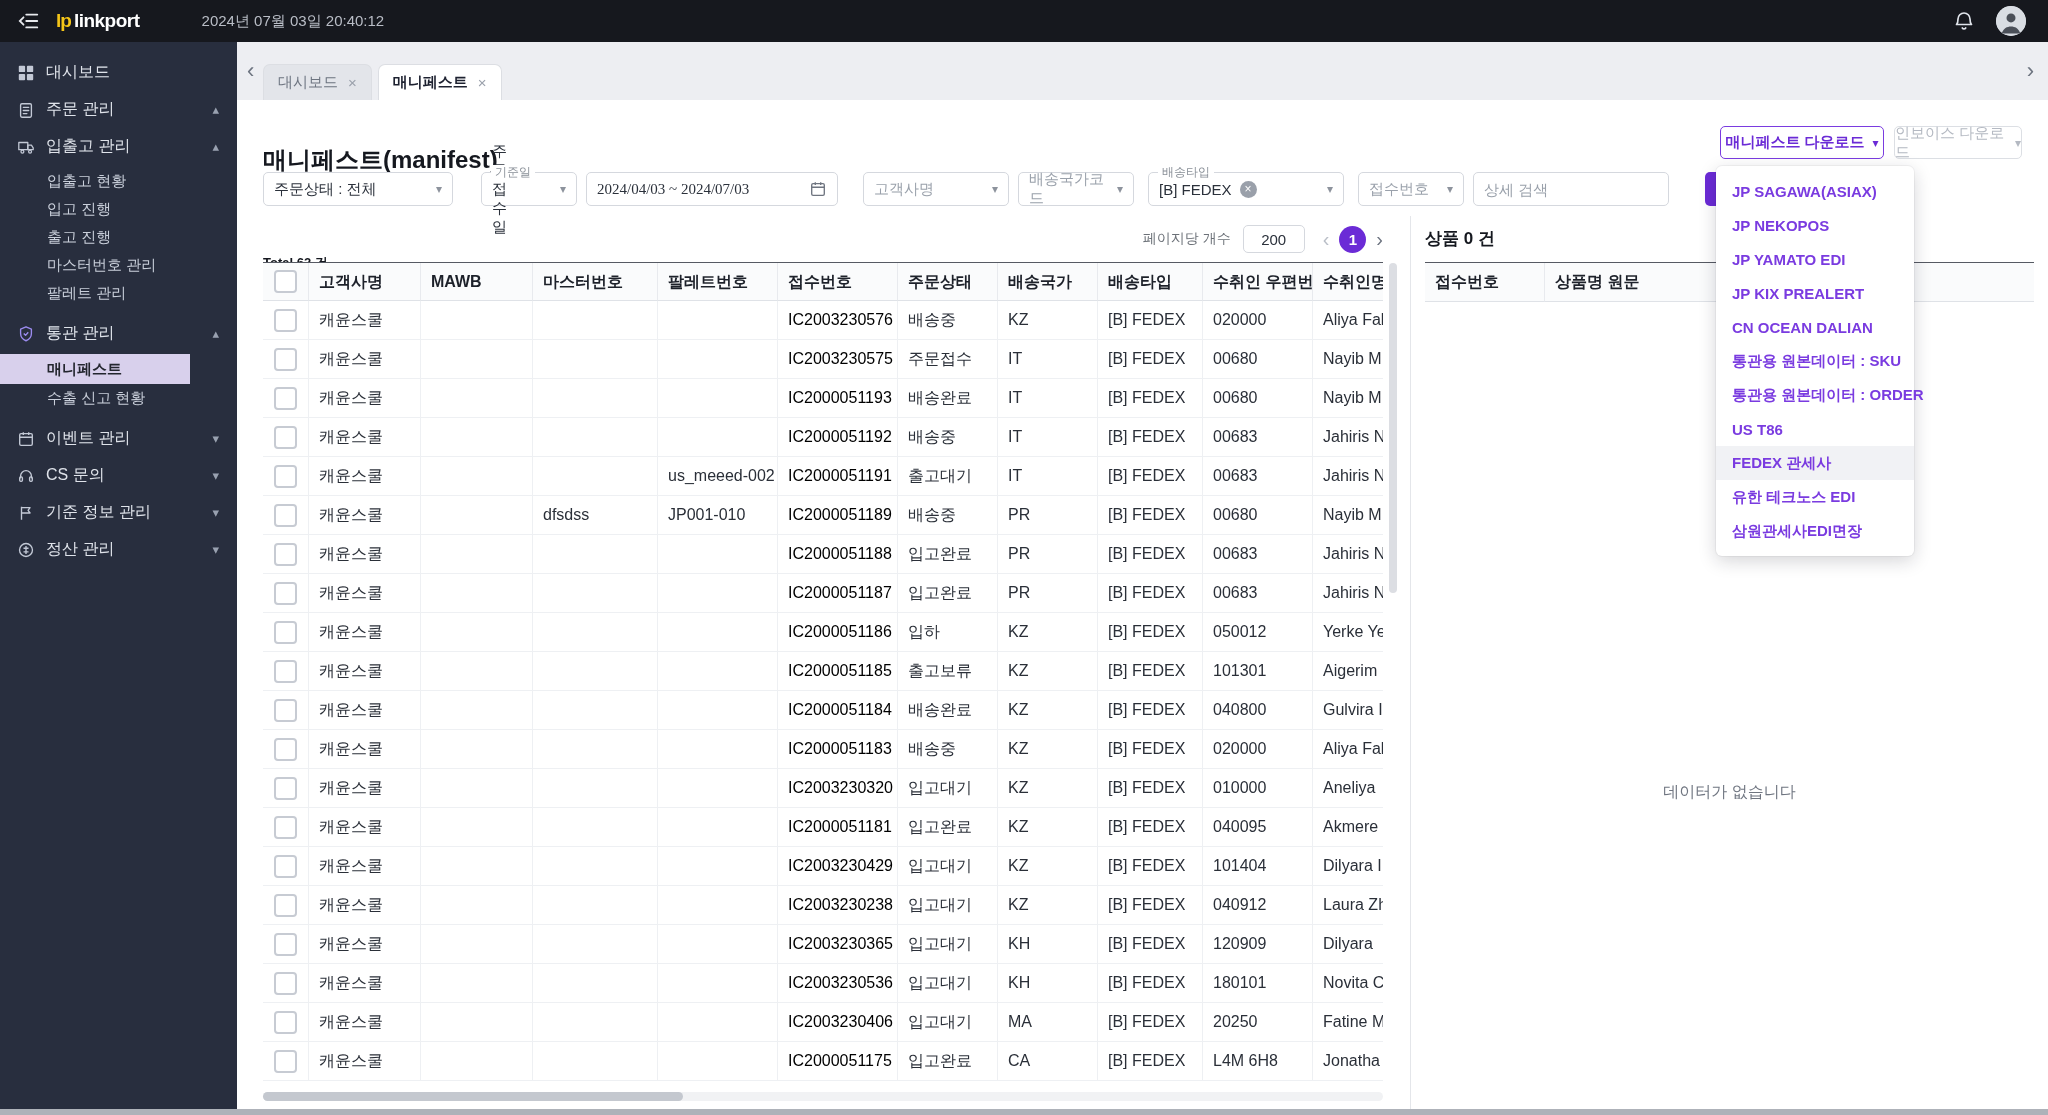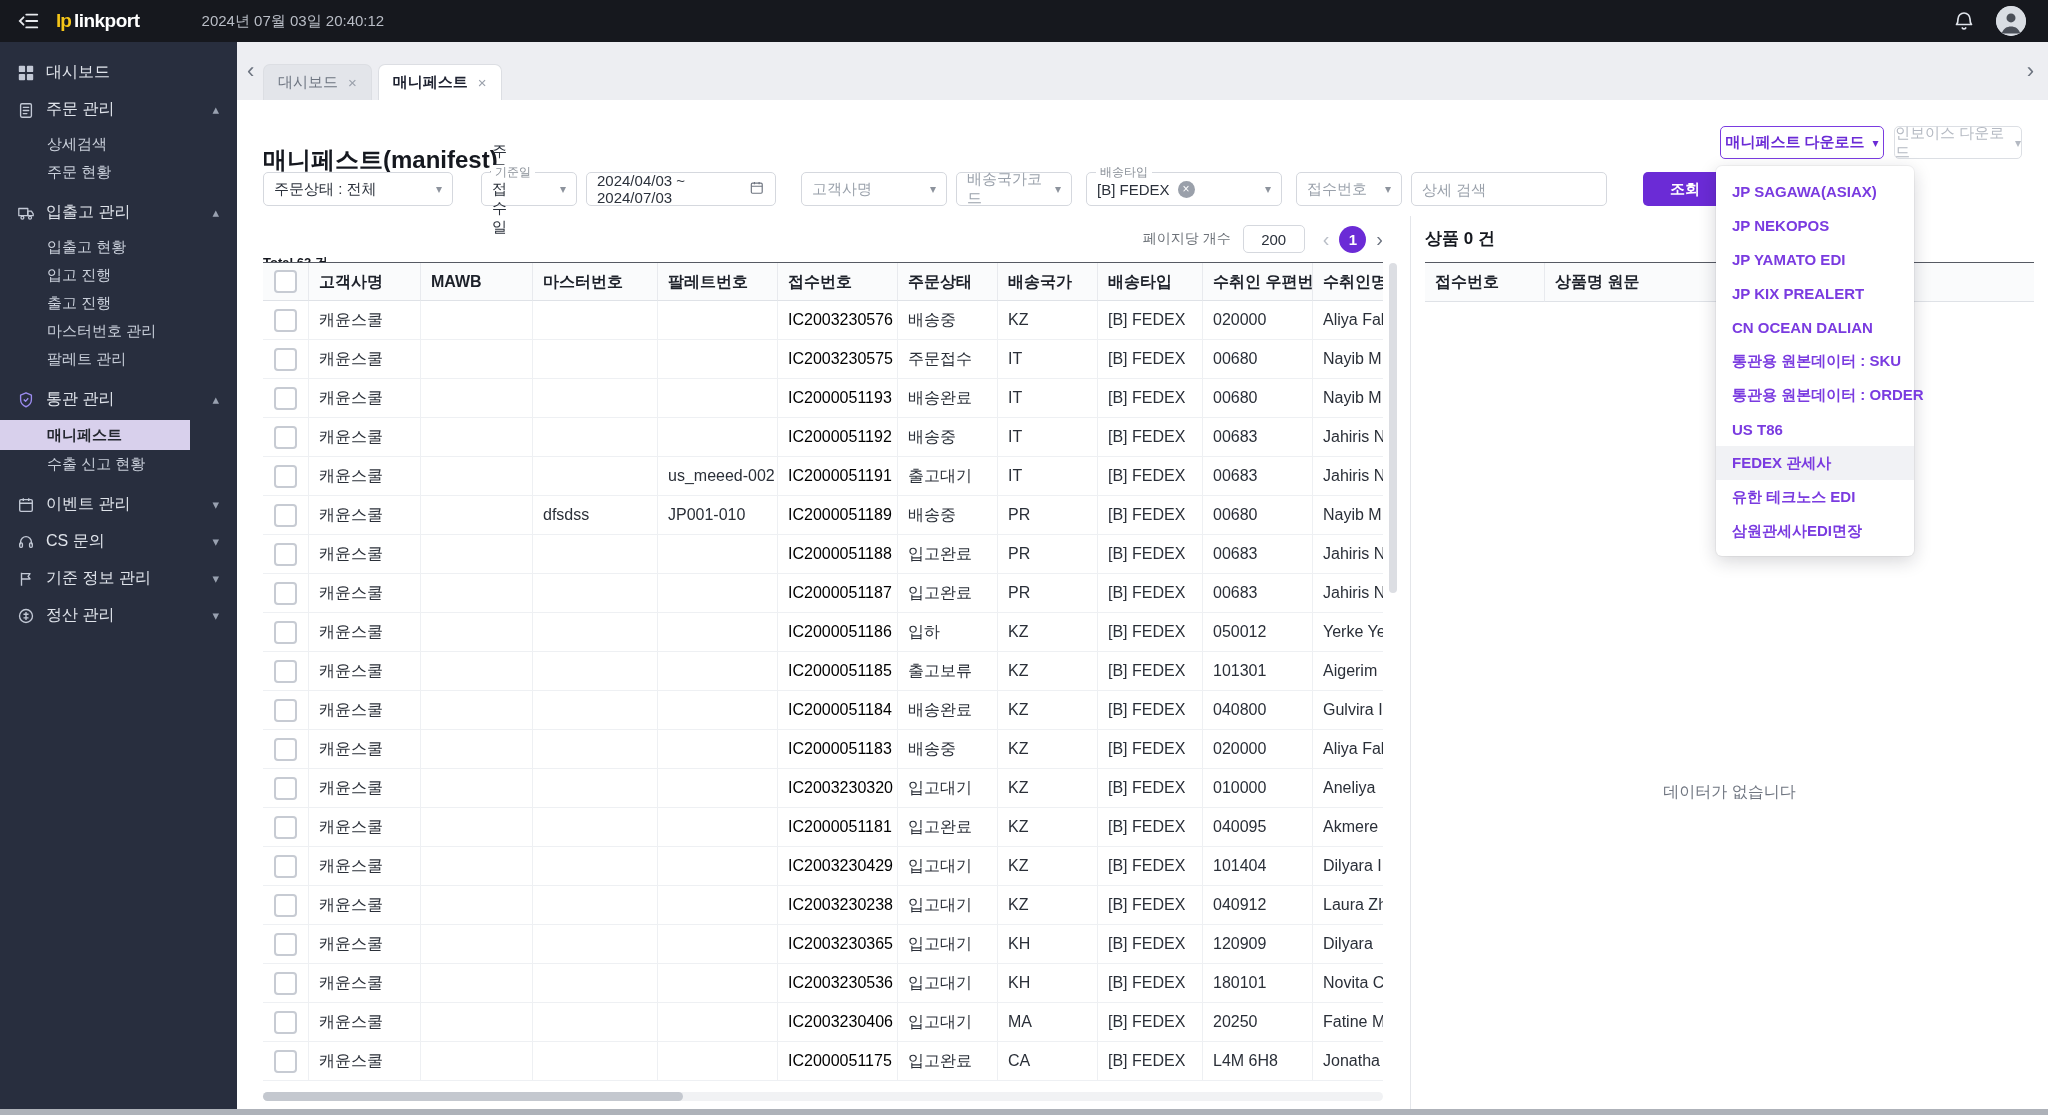--- a/index.html
+++ b/index.html
@@ -54,21 +54,21 @@
   .f-ctl .caret{margin-left:auto;color:#8d939d;font-size:12px;padding-left:8px;}
   .f-label{position:absolute;top:-8px;left:9px;background:#fff;padding:0 4px;font-size:12px;color:#8a9098;line-height:14px;}
   .f-placeholder{color:#9aa1ab;}
   .chip-x{width:17px;height:17px;border-radius:50%;background:#9aa0aa;color:#fff;font-size:12px;display:flex;align-items:center;justify-content:center;margin-left:8px;cursor:pointer;}
   .f-input{box-sizing:border-box;height:34px;border:1px solid #d5d8de;border-radius:5px;padding:0 10px;font-size:15px;color:#2b313b;font-family:inherit;outline:none;}
   .f-input::placeholder{color:#9aa1ab;}
   .cal-ico{margin-left:auto;width:18px;height:18px;padding-left:8px;}
   .btn-search{box-sizing:border-box;width:84px;height:34px;border:none;border-radius:5px;background:#6B2BD6;color:#fff;font-size:15px;font-weight:600;display:flex;align-items:center;justify-content:center;cursor:pointer;}
   .w-order{width:190px;margin-right:28px;}
   .w-basis{width:96px;margin-right:9px;gap:36px;}
-  .w-range{width:190px;margin-right:25px;cursor:pointer;}
+  .w-range{width:252px;margin-right:25px;cursor:pointer;font-family:Liberation Serif, serif;}
   .w-customer{width:146px;margin-right:9px;}
   .w-country{width:116px;margin-right:14px;}
   .w-ship{width:196px;margin-right:14px;}
   .w-receipt{width:106px;margin-right:9px;}
   .w-keyword{width:196px;margin-right:36px;}
   
   .totals-row{position:absolute;left:26px;top:122px;width:1120px;height:34px;display:flex;align-items:center;}
   .total-text{font-size:13px;font-weight:700;color:#15181f;margin-top:48px;}
   .totals-right{margin-left:auto;display:flex;align-items:center;gap:12px;}
   .psize-label{font-size:14px;color:#6b7077;}
@@ -160,24 +160,20 @@
   <div class="nav-item">
     <span class="nav-ico">
         <svg viewBox="0 0 20 20" fill="none" stroke="#c3c9d6" stroke-width="1.5" stroke-linecap="round">
           <rect x="4" y="3" width="12" height="15" rx="1.5"></rect>
           <path d="M7 7h6M7 10.5h6M7 14h4"></path>
         </svg>
       </span>
     <span class="nav-label">주문 관리</span>
     <span class="nav-caret">▴</span>
   </div>
-  <div class="nav-children">
-    <div class="nav-child">상세검색</div>
-    <div class="nav-child">주문 현황</div>
-  </div>
 
   <div class="nav-item">
     <span class="nav-ico">
         <svg viewBox="0 0 20 20" fill="none" stroke="#c3c9d6" stroke-width="1.4" stroke-linejoin="round">
           <rect x="2" y="5" width="10" height="8"></rect>
           <path d="M12 8h4l2 3v2h-6z"></path>
           <circle cx="6" cy="15.2" r="1.6"></circle>
           <circle cx="14.5" cy="15.2" r="1.6"></circle>
         </svg>
       </span>

